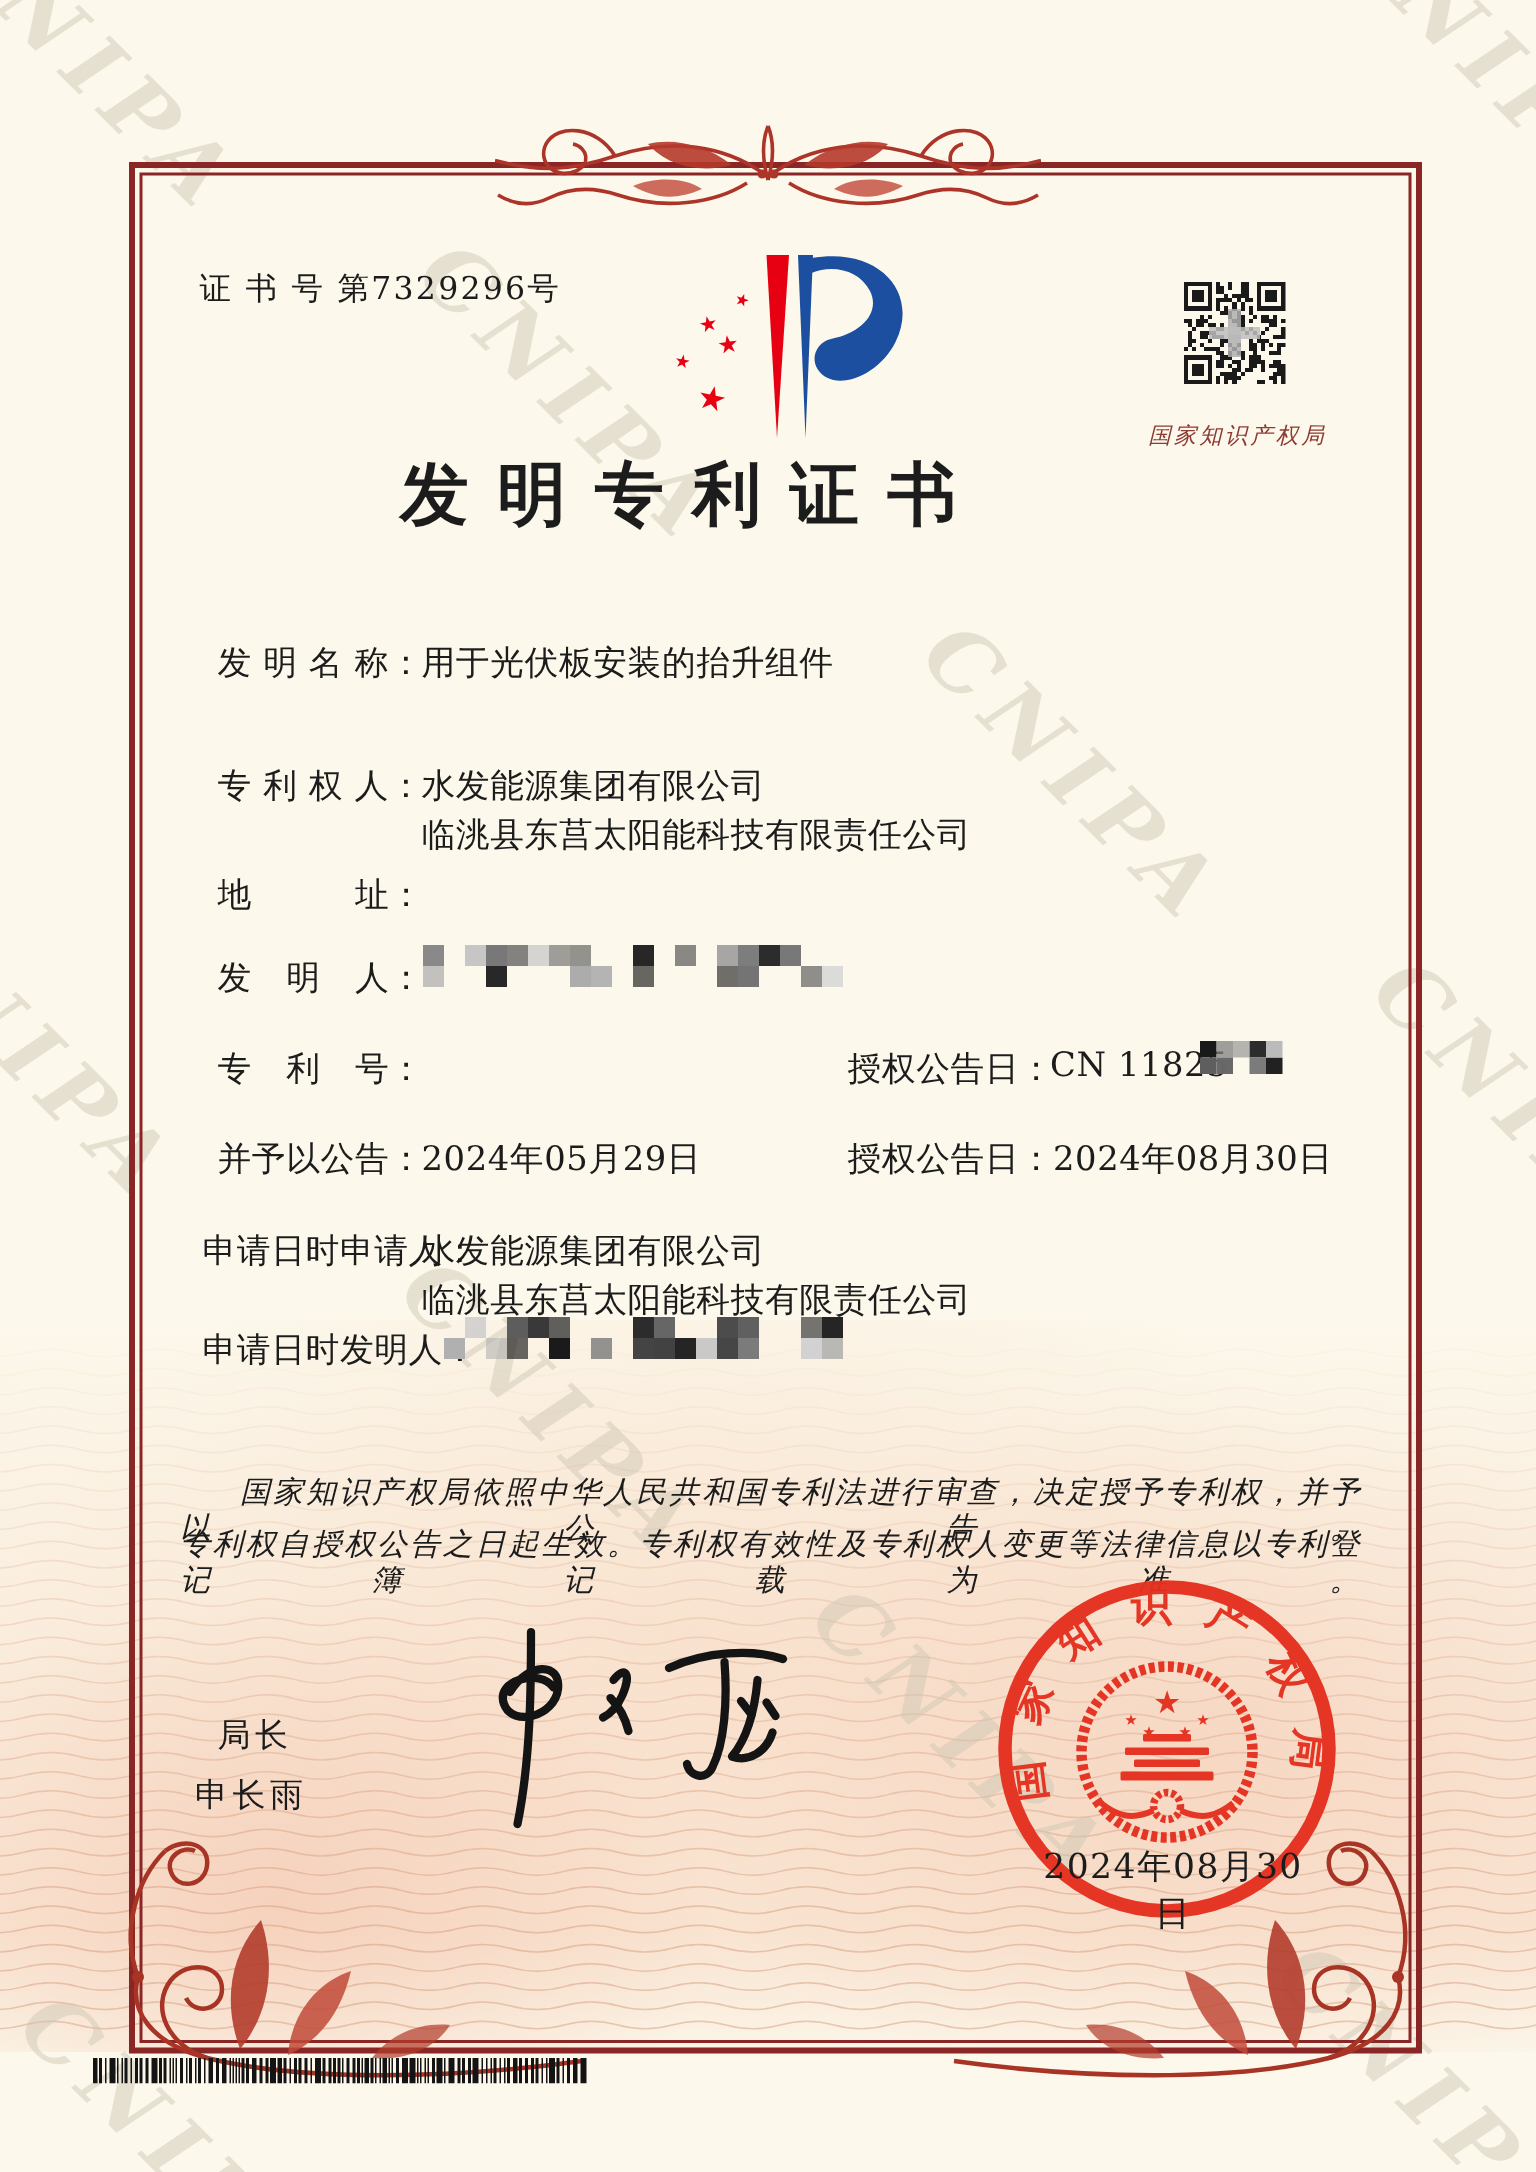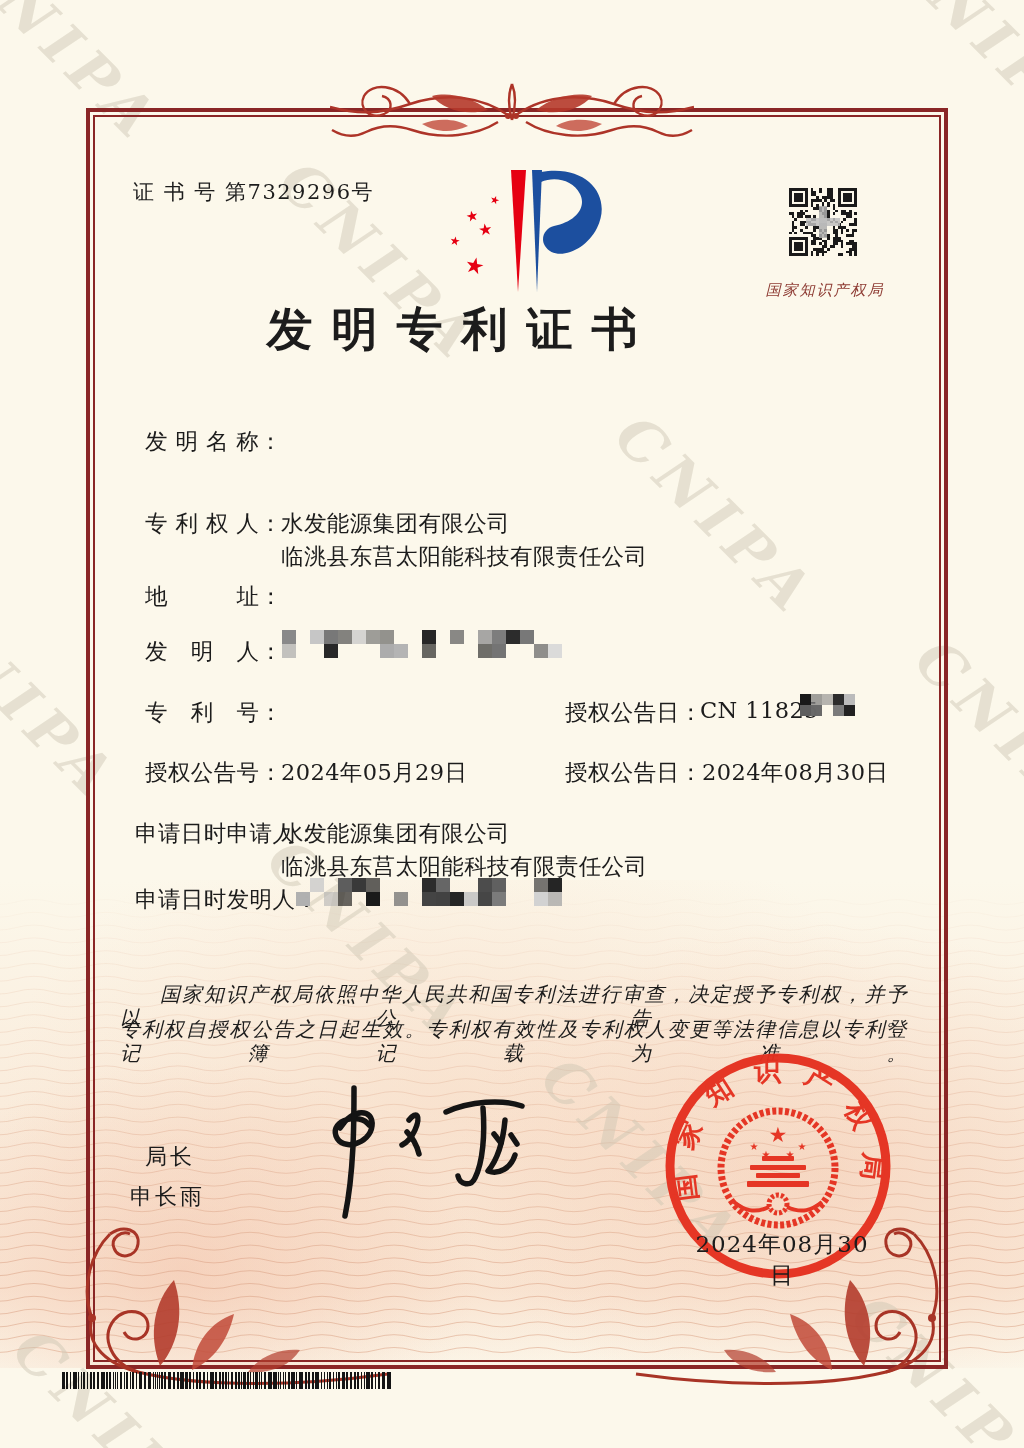--- a/index.html
+++ b/index.html
@@ -441,20 +441,21 @@
       <rect x="6" y="22" width="1" height="1" fill="#1a1a1a"></rect>
       <rect x="6" y="23" width="1" height="1" fill="#1a1a1a"></rect>
       <rect x="6" y="24" width="1" height="1" fill="#1a1a1a"></rect>
     </svg>
   <div id="qrblur"></div>
   <div class="abs" id="qrlabel">国家知识产权局</div>
 
   <div class="abs" id="title">发明专利证书</div>
 
   <span class="abs t22" style="left:145px;top:426px">发 明 名 称：</span>
+  <span class="abs t22" style="left:281px;top:426px">用于光伏板安装的抬升组件</span>
 
   <span class="abs t22" style="left:145px;top:508px">专 利 权 人：</span>
   <span class="abs t22" style="left:281px;top:508px">水发能源集团有限公司</span>
   <span class="abs t22" style="left:281px;top:541px">临洮县东莒太阳能科技有限责任公司</span>
 
   <span class="abs t22" style="left:145px;top:581px">地　　　址：</span>
 
   <span class="abs t22" style="left:145px;top:636px">发　明　人：</span>
   <div class="mosaic" id="mos-inventor" style="left: 282px; top: 630px; grid-template-columns: repeat(20, 14px);">
       <span style="width: 14px; height: 14px; background: rgb(137, 137, 137);"></span>
@@ -508,21 +509,21 @@
       <span style="width: 11px; height: 11px; background: rgb(138, 138, 138); opacity: 0.611182;"></span>
       <span style="width: 11px; height: 11px; background: rgb(44, 44, 44);"></span>
       <span style="width: 11px; height: 11px; background: rgb(185, 185, 185); opacity: 0.971117;"></span>
       <span style="width: 11px; height: 11px; background: rgb(94, 94, 94);"></span>
       <span style="width: 11px; height: 11px; background: rgb(103, 103, 103); opacity: 0.987816;"></span>
       <span style="width: 11px; height: 11px;"></span>
       <span style="width: 11px; height: 11px; background: rgb(123, 123, 123);"></span>
       <span style="width: 11px; height: 11px; background: rgb(33, 33, 33);"></span>
     </div>
 
-  <span class="abs t22" style="left:145px;top:757px">授权公告号：</span>
+  <span class="abs t22" style="left:145px;top:757px">并予以公告：</span>
   <span class="abs t22" style="left:281px;top:757px">2024年05月29日</span>
   <span class="abs t22" style="left:565px;top:757px">授权公告日：</span>
   <span class="abs t22" style="left:702px;top:757px">2024年08月30日</span>
 
   <span class="abs t22" style="left:135px;top:818px">申请日时申请人：</span>
   <span class="abs t22" style="left:281px;top:818px">水发能源集团有限公司</span>
   <span class="abs t22" style="left:281px;top:851px">临洮县东莒太阳能科技有限责任公司</span>
 
   <span class="abs t22" style="left:135px;top:884px">申请日时发明人：</span>
   <div class="mosaic" id="mos-orig" style="left: 282px; top: 878px; grid-template-columns: repeat(20, 14px);">

